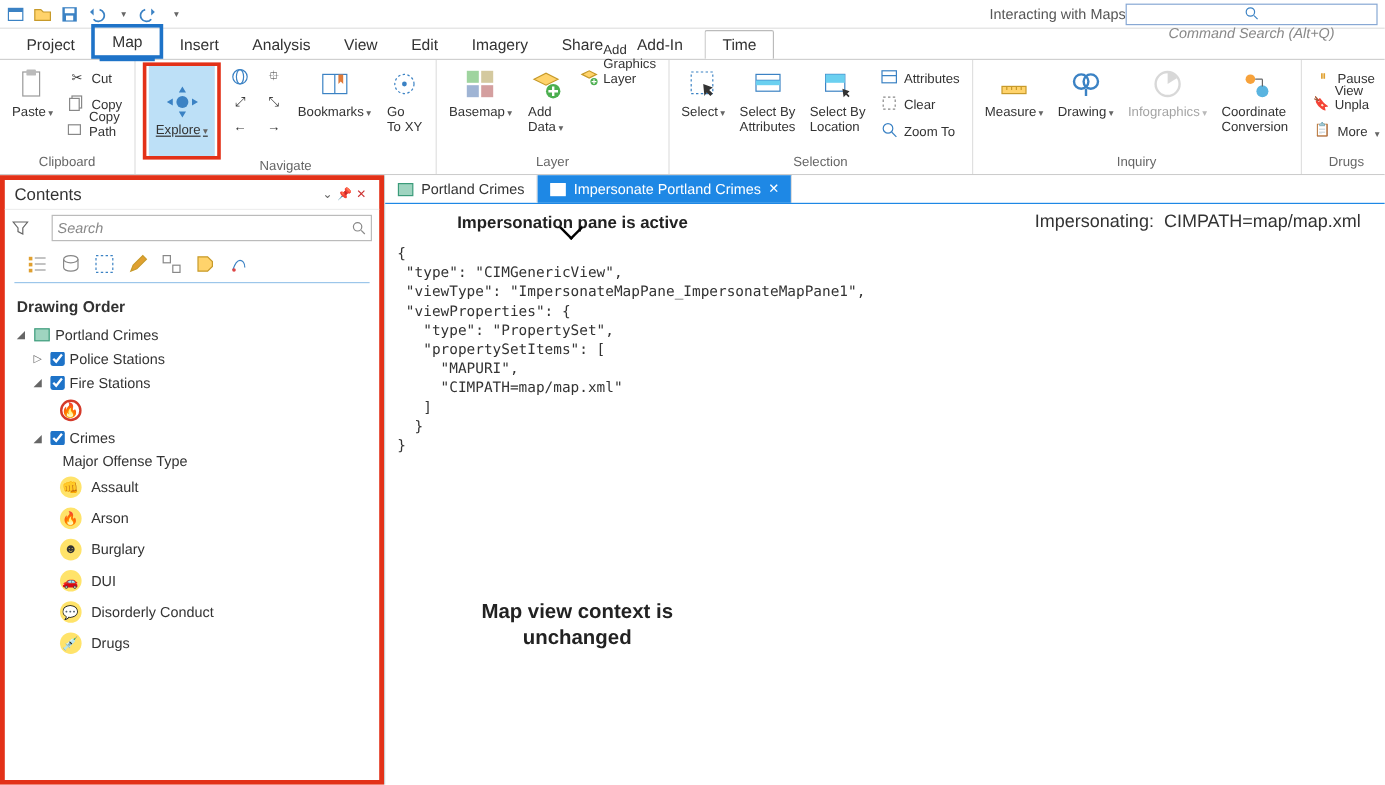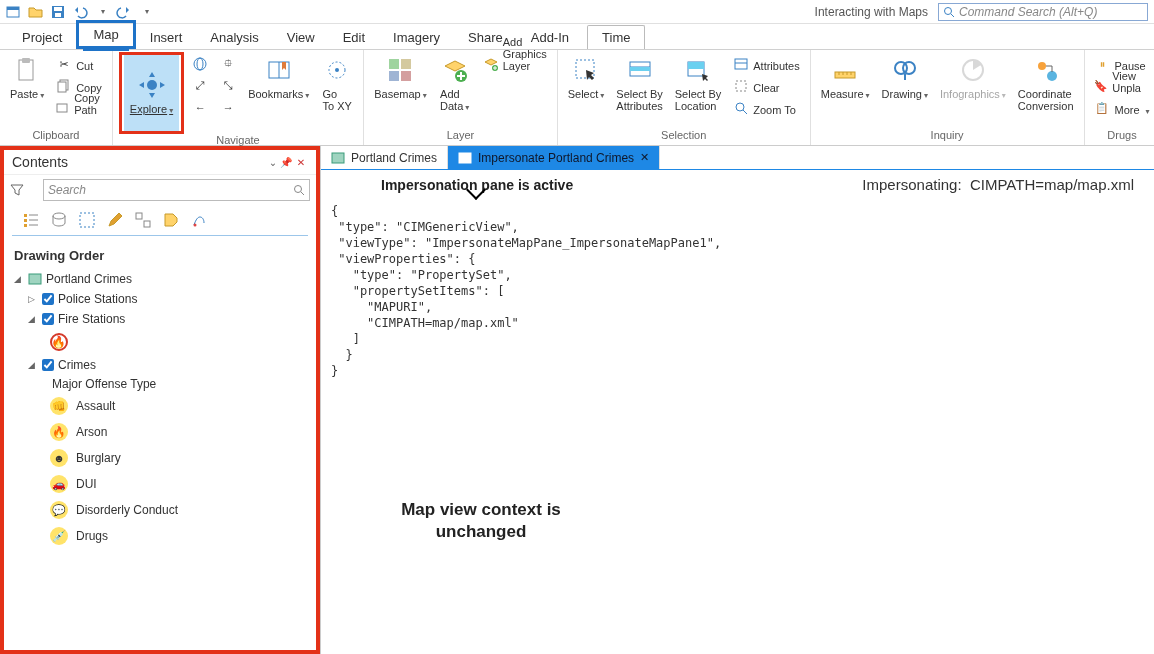--- a/index.html
+++ b/index.html
@@ -2,23 +2,23 @@
 <html><head>
 <meta charset="utf-8">
 <style>
 * { box-sizing: border-box; margin: 0; padding: 0; }
 body { font-family: "Segoe UI", Arial, sans-serif; font-size: 12px; color: #333; background: #fff; width: 1154px; height: 654px; overflow: hidden; position: relative; }
 
 
 .qat { display: flex; align-items: center; height: 24px; padding: 2px 6px; border-bottom: 1px solid #e0e0e0; }
 .qat-icons { display: flex; gap: 6px; align-items: center; }
 .qat-icon { width: 16px; height: 16px; display: inline-flex; align-items: center; justify-content: center; }
-.qat-right { margin-left: auto; display: flex; align-items: center; gap: 10px; }
+.qat-right { margin-left: auto; display: flex; align-items: center; }
 .doc-title { font-size: 12px; color: #555; }
-.cmd-search { display: flex; align-items: center; border: 1px solid #88a8d4; width: 210px; height: 18px; padding: 1px 4px; color: #888; font-style: italic; gap: 4px; background: #fff; }
+.cmd-search { display: flex; align-items: center; border: 1px solid #88a8d4; width: 210px; height: 18px; padding: 1px 4px; color: #888; font-style: italic; gap: 4px; background: #fff; flex-direction: column; }
 
 
 .ribbon-tabs { display: flex; align-items: flex-end; height: 26px; border-bottom: 1px solid #d0d0d0; padding-left: 8px; gap: 0; }
 .ribbon-tab { padding: 4px 14px; font-size: 13px; cursor: pointer; position: relative; }
 .ribbon-tab.active { border: 3px solid #1e73c8; border-bottom: 3px solid #1e73c8; font-weight: normal; }
 .ribbon-tab.active::after { content: ""; position: absolute; left: 4px; right: 4px; bottom: -5px; height: 3px; background: #1e73c8; }
 .ribbon-tab.time { border: 1px solid #bbb; border-bottom: none; background: #fff; border-radius: 2px 2px 0 0; margin-left: 4px; }
 
 
 .ribbon { display: flex; height: 96px; border-bottom: 1px solid #ccc; background: #fff; }
@@ -52,21 +52,21 @@
 .toc-children { margin-left: 14px; }
 .toc-expand { width: 10px; font-size: 9px; color: #666; }
 .toc-check { width: 12px; height: 12px; }
 .legend-row { display: flex; align-items: center; gap: 8px; padding: 4px 0 4px 22px; }
 .legend-icon { width: 18px; height: 18px; display: inline-flex; align-items: center; justify-content: center; border-radius: 50%; }
 
 
 .view-area { flex: 1; display: flex; flex-direction: column; border-left: 1px solid #ccc; }
 .view-tabs { display: flex; height: 24px; align-items: stretch; background: #fff; border-bottom: 1px solid #1e88e5; }
 .view-tab { display: flex; align-items: center; gap: 6px; padding: 0 10px; font-size: 12px; cursor: pointer; border-right: 1px solid #ddd; }
-.view-tab.active { background: #1e88e5; color: #0f172a; }
+.view-tab.active { background: #1e88e5; color: #ffffff; }
 .view-tab .close { font-size: 11px; }
 .banner { display: flex; align-items: center; justify-content: space-between; padding: 6px 20px 10px 60px; }
 .banner-left { font-size: 14px; font-weight: bold; color: #222; position: relative; }
 .banner-left::after { content: ""; position: absolute; left: 46%; bottom: -4px; width: 12px; height: 12px; border-left: 2px solid #000; border-bottom: 2px solid #000; transform: rotate(-45deg); }
 .banner-right { font-size: 15px; color: #333; }
 .json-body { font-family: Consolas, monospace; font-size: 12px; padding: 0 10px; white-space: pre; line-height: 16px; color: #333; }
 .context-note { font-size: 17px; font-weight: bold; color: #222; text-align: center; width: 240px; margin: 120px 0 0 40px; line-height: 22px; }
 
 svg { display: block; }
 input[type=checkbox] { accent-color: #1e73c8; }

